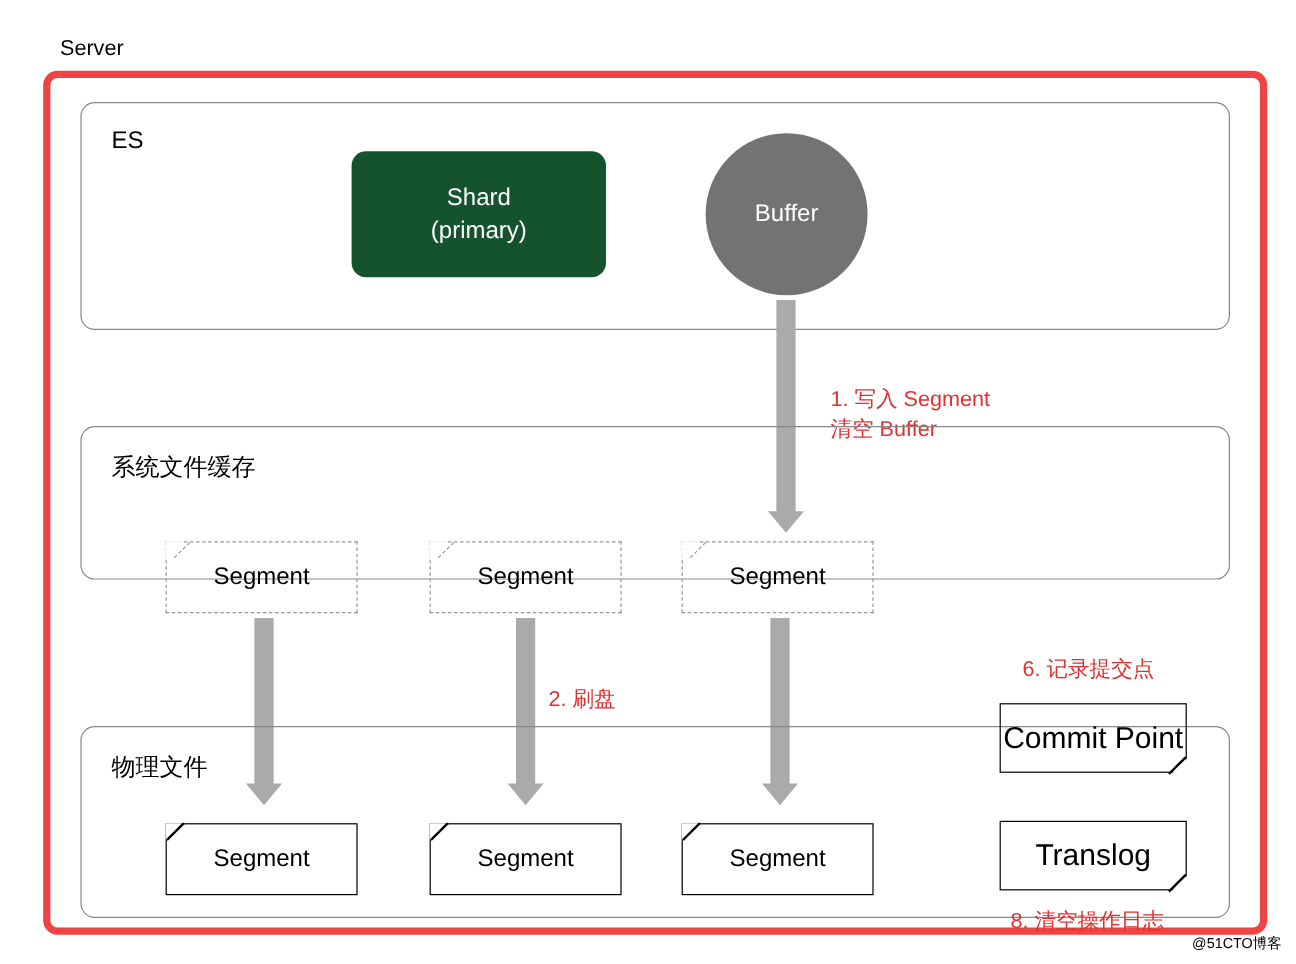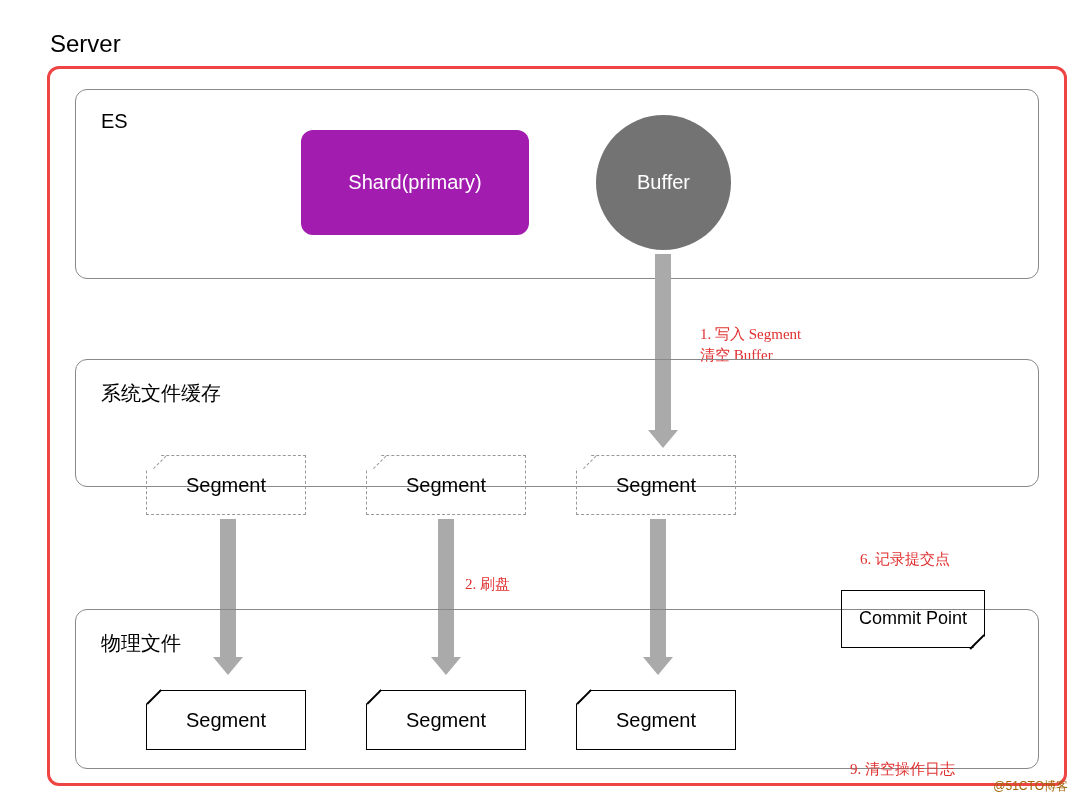--- a/index.html
+++ b/index.html
@@ -6,32 +6,32 @@
   body {
     font-family: Arial, "Microsoft YaHei", sans-serif;
     background: #fff;
     margin: 0;
     padding: 30px 20px;
     width: 1080px;
     height: 803px;
     position: relative;
   }
   .server-label {
-    font-size: 24px;
+    font-size: 18px;
     color: #000;
     margin-bottom: 8px;
     margin-left: 30px;
   }
   .server-box {
-    border: 3px solid #ef4444;
+    border: 6px solid #ef4444;
     border-radius: 12px;
     width: 1020px;
     height: 720px;
     position: relative;
-    margin-left: 27px;
+    margin-left: 16px;
   }
   .inner-box {
     border: 1px solid #888;
     border-radius: 12px;
     position: absolute;
     left: 25px;
     right: 25px;
   }
   .es-box { top: 20px; height: 190px; }
   .cache-box { top: 290px; height: 128px; }
@@ -40,28 +40,28 @@
     font-size: 20px;
     color: #000;
     position: absolute;
     left: 25px;
     top: 20px;
   }
   .shard {
     position: absolute;
     left: 225px;
     top: 40px;
-    width: 228px;
+    width: 212px;
     height: 105px;
-    background: #a21caf;
+    background: #14532d;
     border-radius: 12px;
     color: #fff;
     font-size: 20px;
     display: flex;
-    flex-direction: row;
+    flex-direction: column;
     align-items: center;
     justify-content: center;
     line-height: 1.35;
   }
   .buffer {
     position: absolute;
     left: 520px;
     top: 25px;
     width: 135px;
     height: 135px;
@@ -131,27 +131,27 @@
     position: absolute;
     top: 5px;
     left: -3px;
     width: 20px;
     height: 1.5px;
     background: #000;
     transform: rotate(-45deg);
   }
   .note-box {
     position: absolute;
-    width: 144px;
+    width: 156px;
     height: 58px;
     border: 1.5px solid #000;
     display: flex;
     align-items: center;
     justify-content: center;
-    font-size: 18px;
+    font-size: 25px;
     color: #000;
     text-align: center;
     line-height: 1.2;
   }
   .note-box::before {
     content: "";
     position: absolute;
     bottom: -1.5px;
     right: -1.5px;
     width: 0;
@@ -181,30 +181,29 @@
     left: -7px;
     width: 0;
     height: 0;
     border-left: 15px solid transparent;
     border-right: 15px solid transparent;
     border-top: 18px solid #aaa;
   }
   .red-label {
     position: absolute;
     color: #e03030;
-    font-size: 15px;
+    font-size: 18px;
     line-height: 1.4;
-    font-family: Liberation Serif, serif;
   }
   .watermark {
     position: absolute;
     right: 12px;
     bottom: 8px;
     font-size: 12px;
-    color: #a16207;
+    color: #000000;
   }
 </style>
 </head>
 <body>
 
 <div class="server-label">Server</div>
 
 <div class="server-box">
 
   <div class="inner-box es-box">
@@ -232,19 +231,20 @@
   <div class="arrow" style="left:600px; top:450px; height:140px;"></div>
   <div class="red-label" style="left:415px; top:505px;">2. 刷盘</div>
   <div class="red-label" style="left:810px; top:480px;">6. 记录提交点</div>
 
   <div class="inner-box phys-box">
     <div class="box-label">物理文件</div>
     <div class="segment-solid" style="left:70px; top:80px;">Segment</div>
     <div class="segment-solid" style="left:290px; top:80px;">Segment</div>
     <div class="segment-solid" style="left:500px; top:80px;">Segment</div>
     <div class="note-box" style="left:765px; top:-20px;">Commit Point</div>
+    <div class="note-box" style="left:765px; top:78px; height:58px;">Translog</div>
   </div>
 
-  <div class="red-label" style="left:800px; top:690px;">9. 清空操作日志</div>
+  <div class="red-label" style="left:800px; top:690px;">8. 清空操作日志</div>
 
 </div>
 
 <div class="watermark">@51CTO博客</div>
 
 </body></html>

